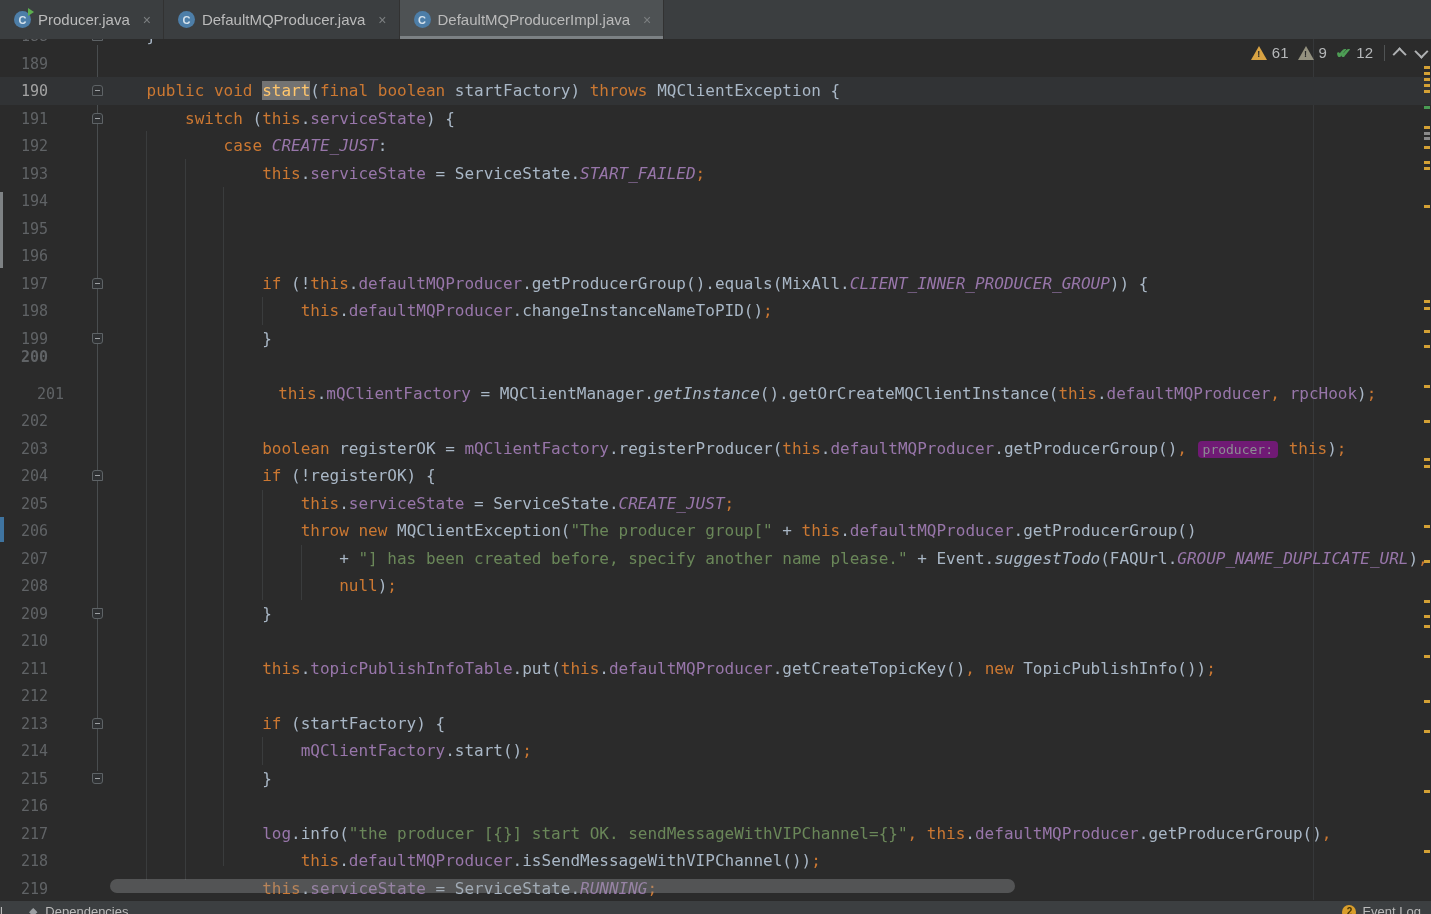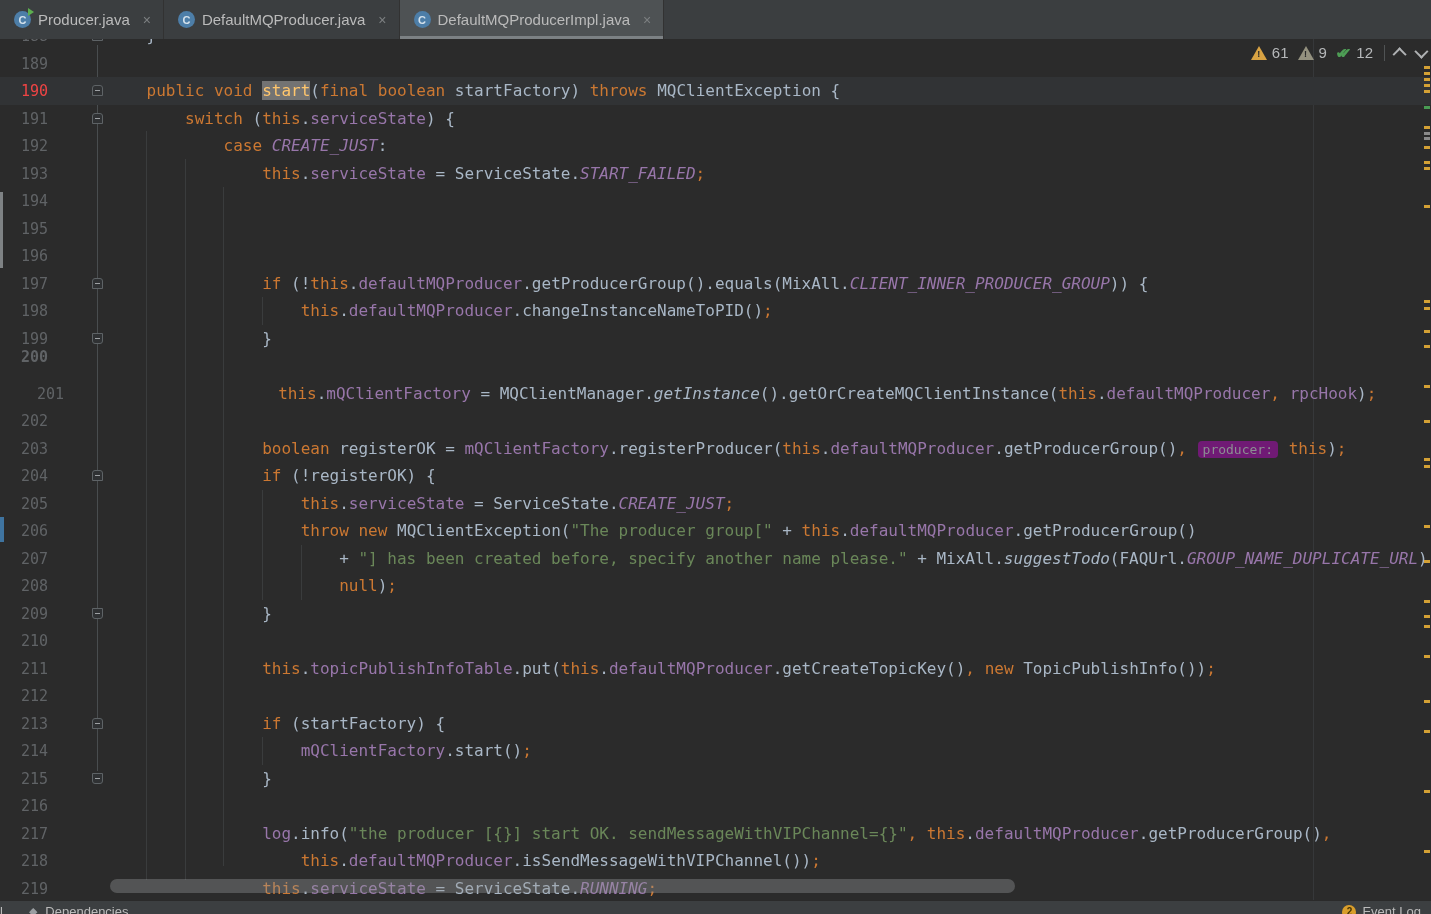--- a/index.html
+++ b/index.html
@@ -20,21 +20,21 @@
             transform:rotate(0deg);}
   .closex{color:#7d8082;font-size:14px;margin-left:4px;padding:0 2px;}
 
   
   .editor{position:absolute;left:0;top:39px;width:1431px;height:861px;overflow:hidden;background:#2b2b2b;}
   .row{position:absolute;left:0;right:0;height:28px;}
   .row .bgfill{position:absolute;left:0;right:0;top:0;bottom:0;}
   .row.current .bgfill{background:#313335;}
   .lnum{position:absolute;left:0;top:0;width:48px;text-align:right;
         font-family:"DejaVu Sans Mono",monospace;font-size:15px;line-height:28px;color:#606366;}
-  .row.current .lnum{color:#ef4444;}
+  .row.current .lnum{color:#a3a3a3;}
   .foldmk{position:absolute;left:92px;top:8px;width:11px;height:11px;border:1px solid #5e6366;
           background:#2f3133;box-sizing:border-box;}
   .foldmk::after{content:'';position:absolute;left:2px;right:2px;top:4px;border-top:1px solid #9da0a3;}
   .foldmk.end{border-radius:0 0 3px 3px;}
   .foldmk.open{border-radius:3px 3px 0 0;}
   .codeln{position:absolute;left:108px;top:0;white-space:pre;
           font-family:"DejaVu Sans Mono",monospace;font-size:16px;line-height:28px;color:#a9b7c6;}
   .tk-k{color:#cc7832;}
   .tk-f{color:#9876aa;}
   .tk-c{color:#9876aa;font-style:italic;}
@@ -210,21 +210,21 @@
         <div class="codeln"><span>                    </span><span class="tk-k">this</span><span>.</span><span class="tk-f">serviceState</span><span> = ServiceState.</span><span class="tk-c">CREATE_JUST</span><span class="tk-k">;</span></div>
       </div>
       <div class="row" style="top: 478px;">
         <div class="bgfill"></div>
         <div class="lnum">206</div>
         <div class="codeln"><span>                    </span><span class="tk-k">throw</span><span> </span><span class="tk-k">new</span><span> MQClientException(</span><span class="tk-s">"The producer group["</span><span> + </span><span class="tk-k">this</span><span>.</span><span class="tk-f">defaultMQProducer</span><span>.getProducerGroup()</span></div>
       </div>
       <div class="row" style="top: 505.5px;">
         <div class="bgfill"></div>
         <div class="lnum">207</div>
-        <div class="codeln"><span>                        + </span><span class="tk-s">"] has been created before, specify another name please."</span><span> + MixAll.</span><span class="tk-m">suggestTodo</span><span>(FAQUrl.</span><span class="tk-c">GROUP_NAME_DUPLICATE_URL</span><span>)</span><span class="tk-k">,</span></div>
+        <div class="codeln"><span>                        + </span><span class="tk-s">"] has been created before, specify another name please."</span><span> + Event.</span><span class="tk-m">suggestTodo</span><span>(FAQUrl.</span><span class="tk-c">GROUP_NAME_DUPLICATE_URL</span><span>)</span><span class="tk-k">,</span></div>
       </div>
       <div class="row" style="top: 533px;">
         <div class="bgfill"></div>
         <div class="lnum">208</div>
         <div class="codeln"><span>                        </span><span class="tk-k">null</span><span>)</span><span class="tk-k">;</span></div>
       </div>
       <div class="row" style="top: 560.5px;">
         <div class="bgfill"></div>
         <div class="lnum">209</div>
         <div class="foldmk end"></div>

